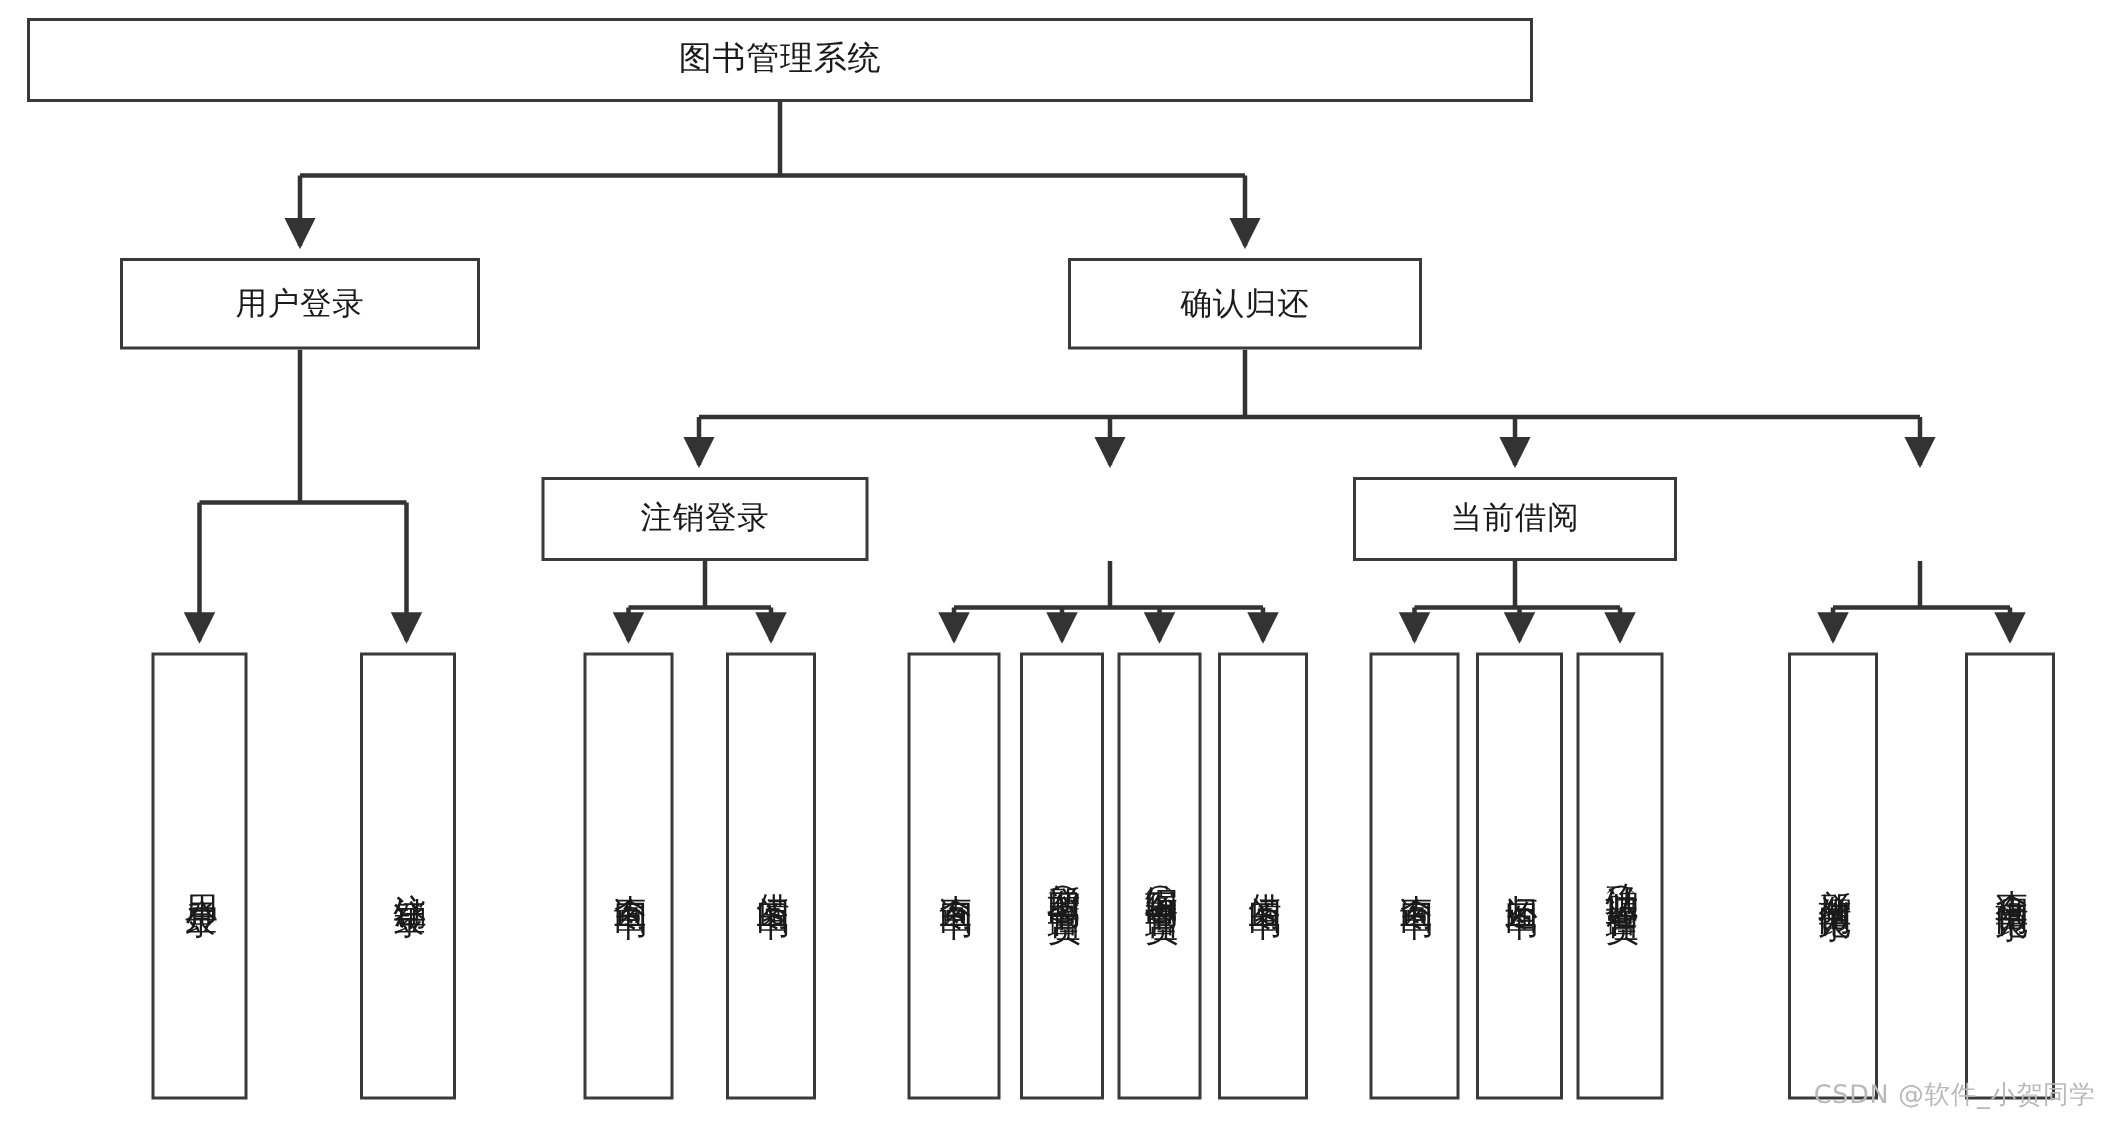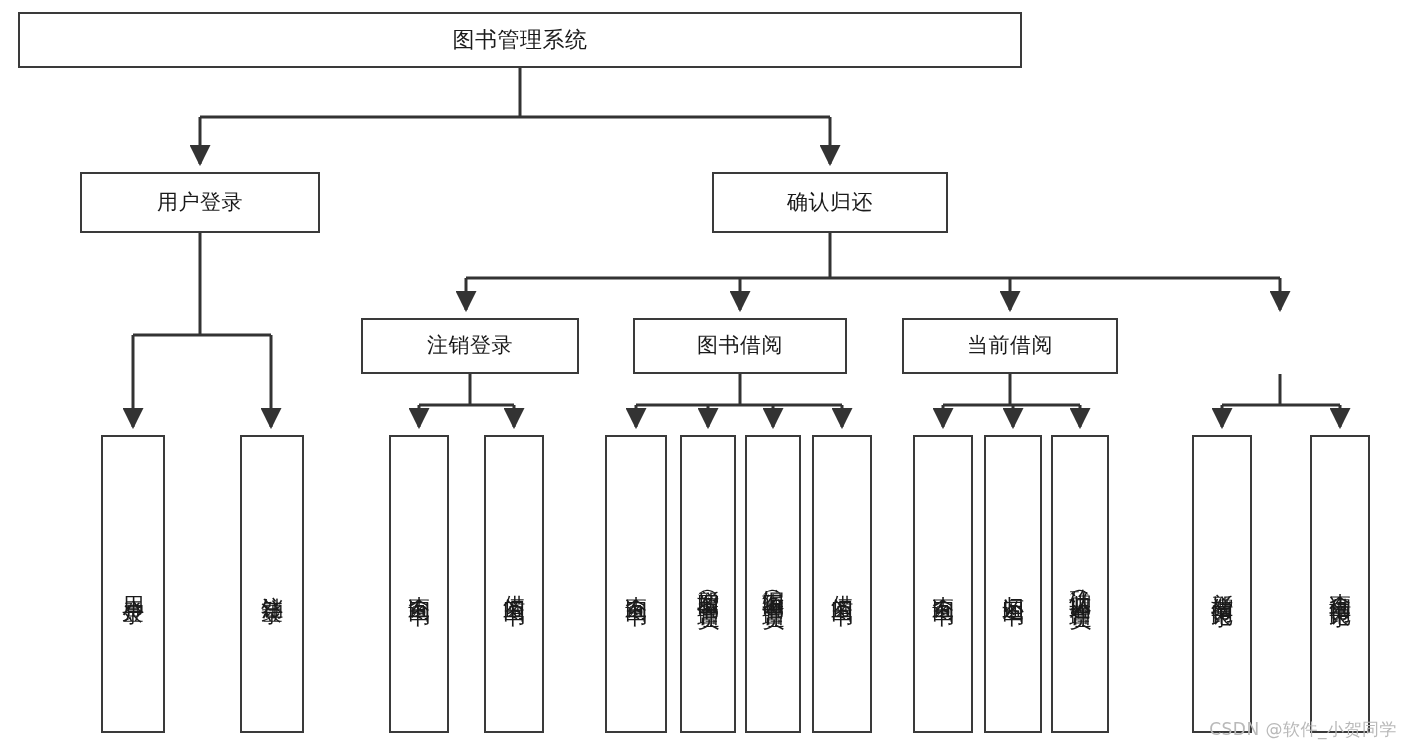--- a/index.html
+++ b/index.html
@@ -137,23 +137,20 @@
   <div class="node horizontal" style="left:80px; top:172px; width:240px; height:61px;">
     <span class="node-label">用户登录</span>
   </div>
   <div class="node horizontal" style="left:712px; top:172px; width:236px; height:61px;">
     <span class="node-label">确认归还</span>
   </div>
 
   <div class="node horizontal" style="left:361px; top:318px; width:218px; height:56px;">
     <span class="node-label">注销登录</span>
   </div>
-  <div class="node horizontal" style="left:633px; top:318px; width:214px; height:56px;">
-    <span class="node-label">图书借阅</span>
-  </div>
   <div class="node horizontal" style="left:902px; top:318px; width:216px; height:56px;">
     <span class="node-label">当前借阅</span>
   </div>
 
   <div class="node vertical" style="left:101px; top:435px; width:64px; height:298px;">
     <span class="node-label">用户登录</span>
   </div>
   <div class="node vertical" style="left:240px; top:435px; width:64px; height:298px;">
     <span class="node-label">注销登录</span>
   </div>

